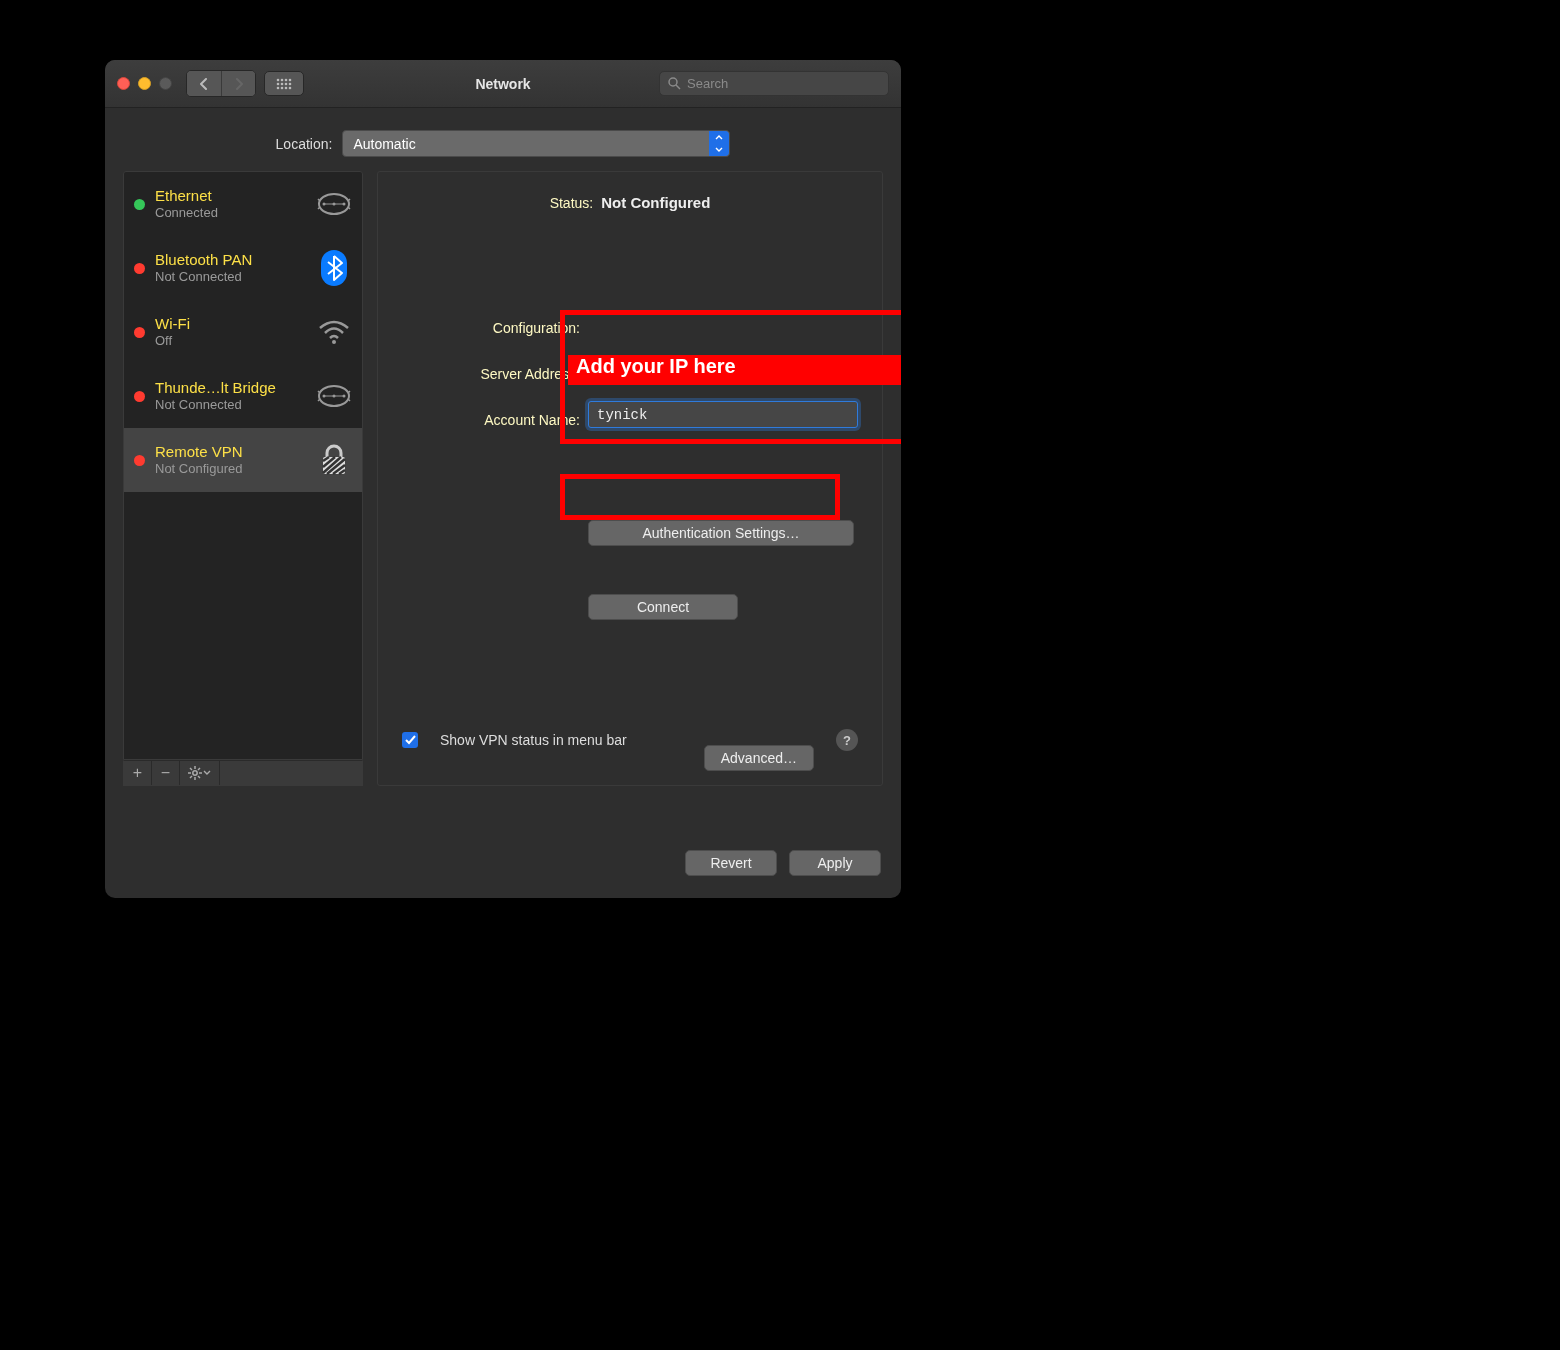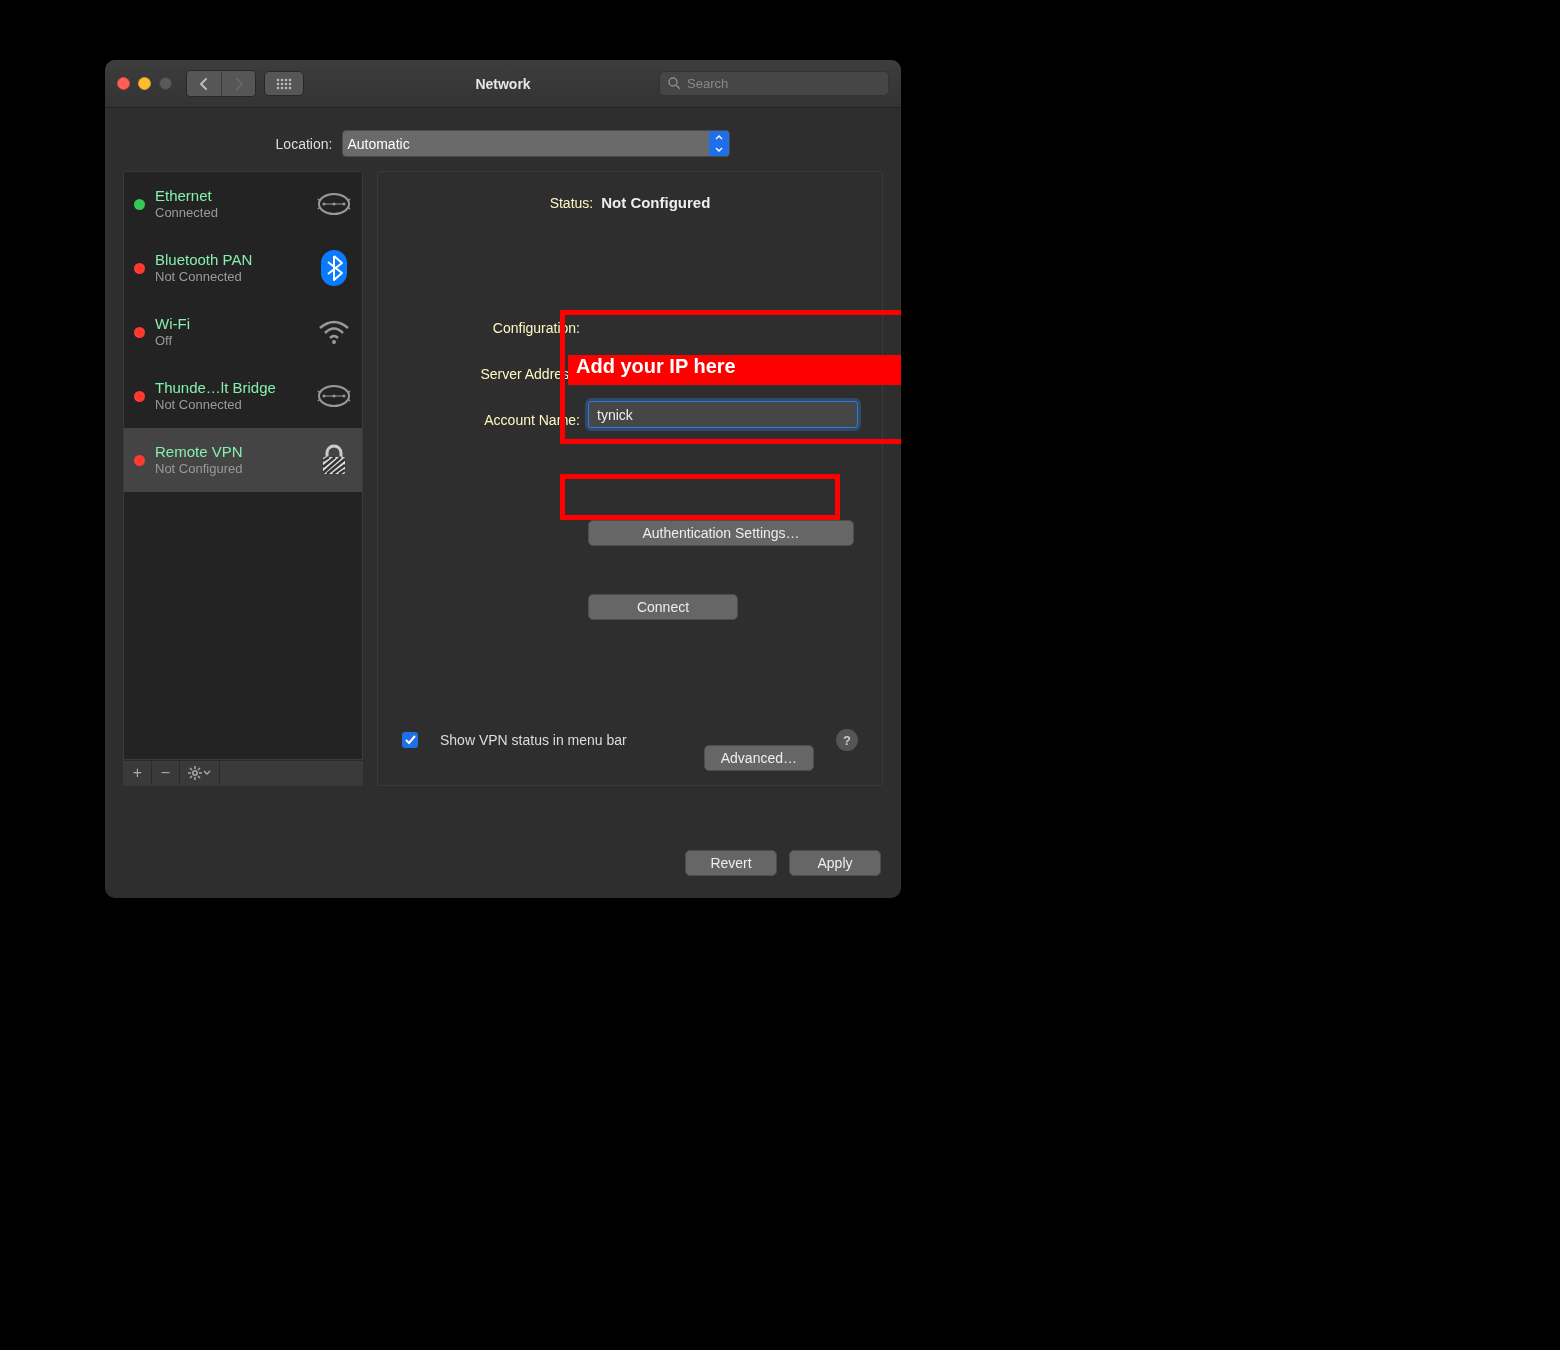--- a/index.html
+++ b/index.html
@@ -26,50 +26,50 @@
   .navbtn { width: 34px; height: 25px; display:flex; align-items:center; justify-content:center; background:#565656; }
   .navbtn + .navbtn { border-left: 1px solid #3a3a3a; }
   .gridbtn { width: 40px; height: 25px; background:#565656; border:1px solid #272727; border-radius:5px; display:flex;align-items:center;justify-content:center; }
   .title { position:absolute; left:50%; transform:translateX(-50%); color:#e6e6e6; font-size:14px; font-weight:600;}
   .searchwrap { margin-left:auto; width: 230px; height:25px; background:#464646; border:1px solid #333; border-radius:5px; display:flex; align-items:center; padding:0 8px; gap:6px;}
   .searchwrap input { flex:1; background:transparent; border:none; outline:none; color:#ccc; font-size:13px;}
   .searchwrap input::placeholder{ color:#8a8a8a; }
   
   .location-row { display:flex; align-items:center; justify-content:center; gap:10px; padding: 22px 0 14px; }
   .location-row label { color:#ddd; font-size:14px; }
-  .select { position:relative; height:27px; background:#6a6a6a; border:1px solid #4a4a4a; border-radius:4px; display:flex; align-items:center; color:#fff; font-size:14px; padding:0 26px 0 4px; }
+  .select { position:relative; height:27px; background:#6a6a6a; border:1px solid #4a4a4a; border-radius:4px; display:flex; align-items:center; color:#fff; font-size:14px; padding:0 26px 0 10px; }
   .select .stepper { position:absolute; right:0; top:0; bottom:0; width:20px; background:#1f6fe8; border-top-right-radius:4px; border-bottom-right-radius:4px; display:flex; flex-direction:column; }
   .stepper div { flex:1; display:flex; align-items:center; justify-content:center;}
   .location-select { width: 388px; }
   
   .main { flex:1; display:flex; gap:14px; padding: 0 18px 10px 18px; }
   .left-col { width: 240px; display:flex; flex-direction:column; }
   .sidebar { flex:1; background:#232323; border:1px solid #3a3a3a; border-radius:3px 3px 0 0; overflow:hidden; }
   .sb-row { display:flex; align-items:center; height:64px; padding: 0 10px; gap:10px; border-bottom:0px solid #333; }
   .sb-row.selected { background:#444; }
   .dot { width:11px; height:11px; border-radius:50%; flex-shrink:0; }
   .dot.green { background:#35c759; }
   .dot.red { background:#ff3b30; }
   .sb-text { flex:1; display:flex; flex-direction:column; line-height:1.2; overflow:hidden;}
-  .sb-name { color:#86efac; font-size:15px; white-space:nowrap; overflow:hidden; text-overflow:ellipsis;}
+  .sb-name { color:#fde047; font-size:15px; white-space:nowrap; overflow:hidden; text-overflow:ellipsis;}
   .sb-status { color:#9a9a9a; font-size:13px; }
   .sb-icon { width:36px; height:36px; flex-shrink:0; display:flex; align-items:center; justify-content:center;}
   .sb-footer { height:26px; background:#3a3a3a; border:1px solid #3a3a3a; border-top:1px solid #2a2a2a; display:flex; }
   .sb-footer button { width:28px; background:transparent; border:none; border-right:1px solid #2a2a2a; color:#aaa; font-size:16px; display:flex;align-items:center;justify-content:center; cursor:pointer;}
   .gearbtn{ width:40px !important; display:flex;align-items:center;justify-content:center;gap:1px;}
   
   .panel { flex:1; border:1px solid #3a3a3a; border-radius:3px; padding: 22px 24px 14px 24px; position:relative; display:flex; flex-direction:column; }
   .status-row { display:flex; justify-content:center; align-items:center; gap:8px; margin-bottom:100px;}
   .lbl-right { color:#fef9c3; font-size:14px; text-align:right; }
   .val-bold { color:#eee; font-size:15px; font-weight:700; }
   .form { display:flex; flex-direction:column; gap:10px;}
   .frow { display:flex; align-items:flex-end; gap:8px;margin-top:9px; }
   .frow .lbl-right { width: 178px; flex-shrink:0; }
   .textfield { flex:1; height:27px; background:#464646; border:1px solid #3a3a3a; border-radius:3px; color:#eee; font-size:14px; padding:0 8px; outline:none;}
-  .textfield.focus { border:1px solid #2f7bdc; box-shadow: 0 0 0 3px rgba(47,123,220,0.35); }
+  .textfield.focus { border:1px solid #2f7bdc; box-shadow: 0 0 0 3px rgba(47,123,220,0.35); font-family: Liberation Mono, monospace; }
   .config-select{ flex:1; }
   .btn { height:26px; padding: 0 16px; background:#666; border:1px solid #4d4d4d; border-radius:5px; color:#eee; font-size:14px; display:inline-flex; align-items:center; justify-content:center; cursor:pointer;margin-top:36px; }
   .auth-row { margin-top:56px; display:flex; }
   .auth-row .spacer{ width:186px; flex-shrink:0;}
   .connect-row { margin-top:12px; display:flex;}
   .connect-row .spacer{ width:186px; flex-shrink:0;}
   .panel-footer { margin-top:auto; display:flex; align-items:center; gap:22px; padding-top:10px;}
   .chk { width:16px;height:16px; background:#1f6fe8; border-radius:3px; display:flex;align-items:center;justify-content:center;}
   .panel-footer label{ color:#ddd; font-size:14px;}
   .helpbtn{ width:22px;height:22px; border-radius:50%; background:#555; color:#ccc; display:flex;align-items:center;justify-content:center; font-size:13px; font-weight:bold;}

